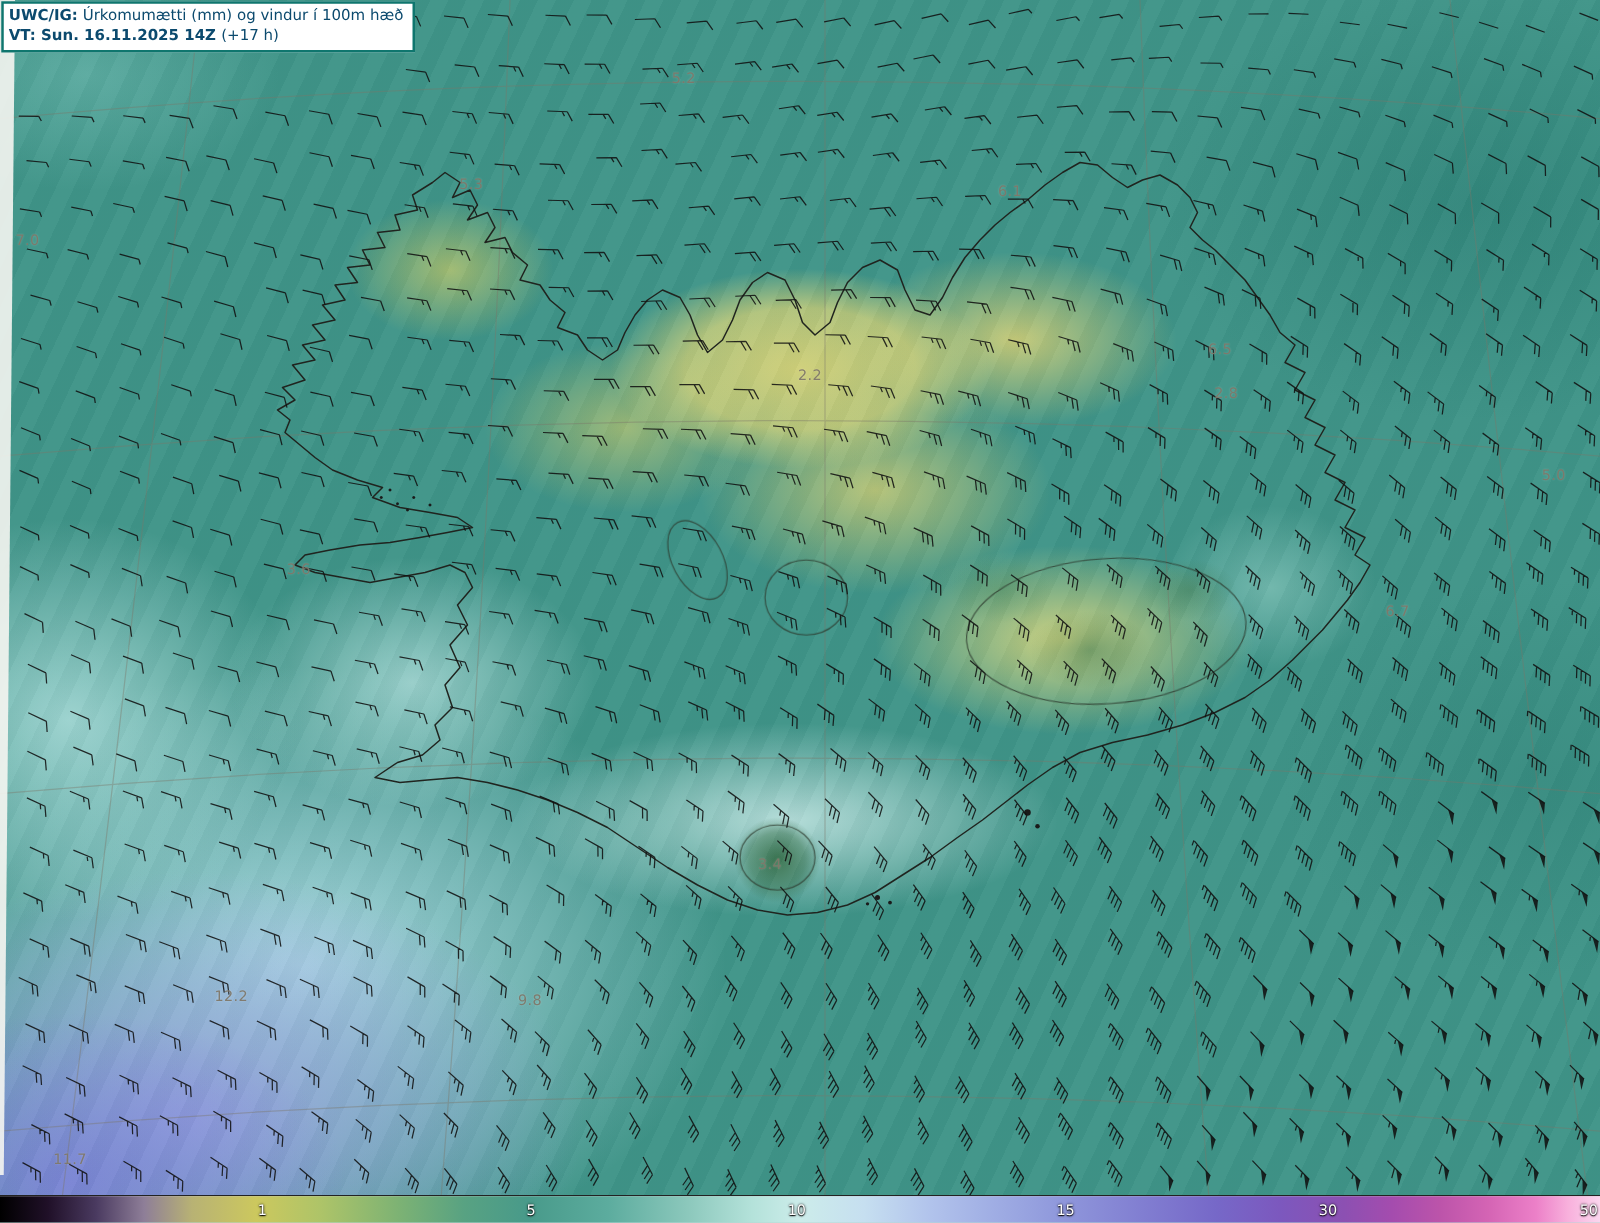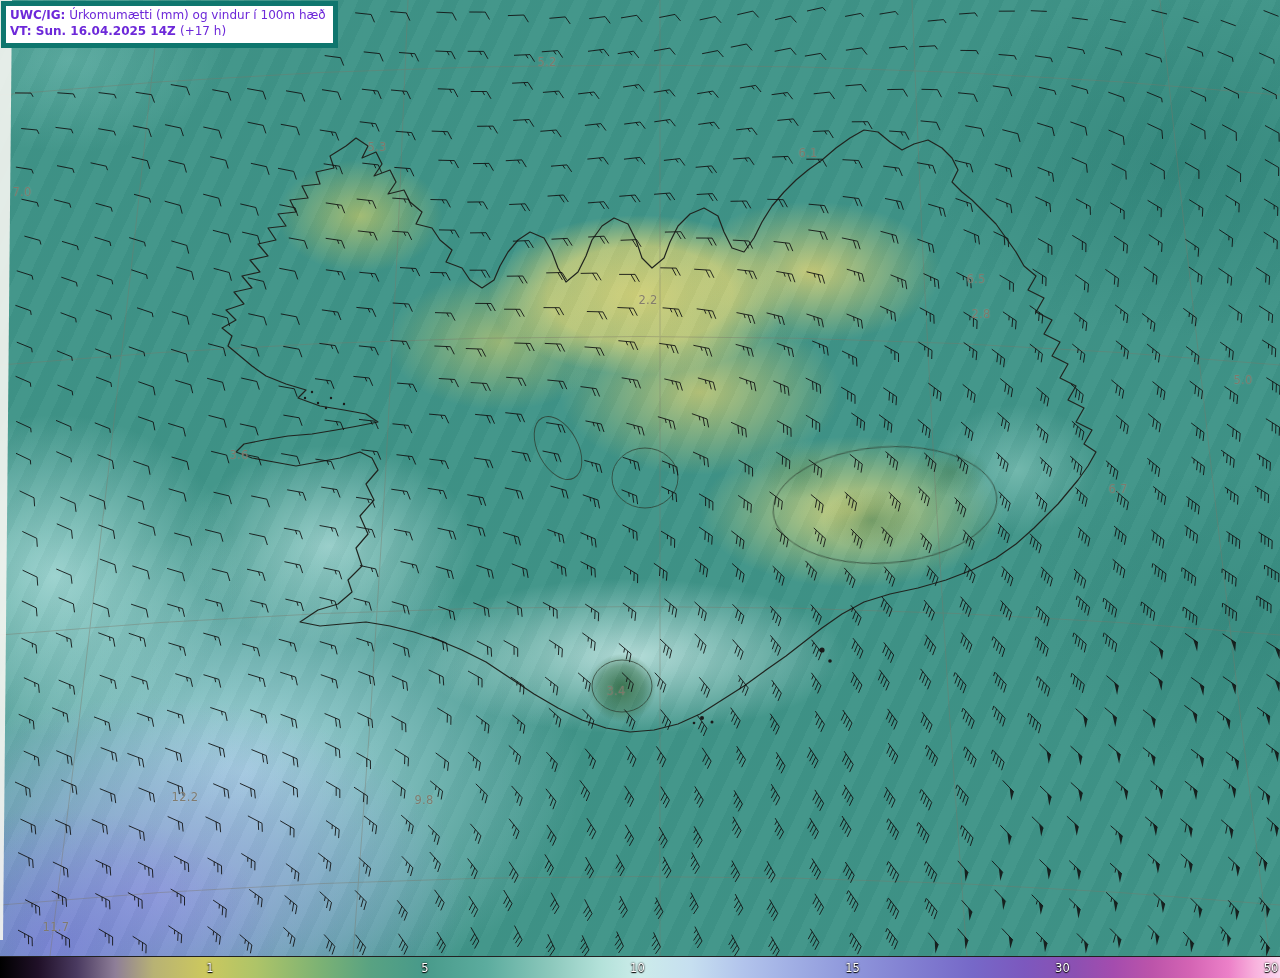--- a/index.html
+++ b/index.html
@@ -33,22 +33,22 @@
       radial-gradient(ellipse 202px 122px at 70px 60px, rgba(118,193,183,0.5) 0%, rgba(118,193,183,0) 76%),
       radial-gradient(ellipse 322px 222px at 1180px 162px, rgba(34,118,108,0.45) 0%, rgba(34,118,108,0) 79%),
       radial-gradient(ellipse 262px 202px at 1232px 622px, rgba(40,123,113,0.35) 0%, rgba(40,123,113,0) 79%);
   }
   svg.maplayer{position:absolute;left:0;top:0;width:1280px;height:956px;display:block}
 
   .labels{position:absolute;left:0;top:0;width:1280px;height:784px;pointer-events:none}
   .vlabel{position:absolute;transform:translate(-50%,-50%);font-size:11.5px;color:#80796b;letter-spacing:.3px;opacity:.95;text-shadow:0 0 2px rgba(255,255,255,.25);white-space:nowrap}
 
   
-  .titlebox{position:absolute;left:1px;top:1px;background:#fff;border:5px solid #0f766e;
-    padding:2px 7px 3px 4px;font-size:12px;line-height:1.32;color:#6d28d9;min-width:264px}
+  .titlebox{position:absolute;left:1px;top:1px;background:#fff;border:2px solid #0f766e;
+    padding:2px 7px 3px 4px;font-size:12px;line-height:1.32;color:#0c4a6e;min-width:264px}
   .titlebox .b{font-weight:bold}
 
   
   .colorbar{position:absolute;left:0;bottom:0;width:1280px;height:22px;border-top:1px solid #222}
   .colorbar-gradient{position:absolute;left:0;top:0;width:100%;height:100%}
   .colorbar-ticks{position:absolute;left:0;top:0;width:100%;height:100%}
   .cbtick{position:absolute;top:50%;transform:translate(-50%,-50%);font-size:11.5px;color:#fff;
     text-shadow:0 0 2px #000,0 1px 1px #000;white-space:nowrap}
 </style>
 </head>
@@ -138,21 +138,21 @@
     </div>
 
   <div class="titlebox">
     <div>
       <span class="b">UWC/IG:</span>
       <span>Úrkomumætti (mm) og vindur í 100m hæð</span>
     </div>
     <div>
       <span class="b">
         <span>VT:</span>
-        <span>Sun. 16.04.2025 14Z</span>
+        <span>Sun. 16.11.2025 14Z</span>
       </span>
       <span>(+17 h)</span>
     </div>
   </div>
 
   <div class="colorbar">
     <div class="colorbar-gradient" style="background: linear-gradient(90deg, rgb(0, 0, 0) 0%, rgb(32, 16, 40) 3%, rgb(74, 58, 96) 6%, rgb(142, 126, 152) 9%, rgb(184, 178, 116) 12%, rgb(204, 200, 94) 16%, rgb(174, 196, 104) 20%, rgb(124, 178, 116) 25%, rgb(88, 162, 130) 29%, rgb(72, 154, 138) 33%, rgb(92, 172, 158) 38%, rgb(140, 200, 188) 43%, rgb(180, 226, 218) 47%, rgb(204, 236, 234) 50%, rgb(198, 223, 240) 54%, rgb(178, 196, 236) 58%, rgb(160, 174, 228) 62%, rgb(144, 153, 220) 66%, rgb(130, 128, 210) 71%, rgb(118, 104, 200) 76%, rgb(124, 88, 190) 80%, rgb(140, 80, 178) 84%, rgb(164, 76, 174) 87%, rgb(188, 84, 170) 90%, rgb(212, 100, 180) 93%, rgb(236, 128, 200) 96%, rgb(248, 176, 220) 98%, rgb(251, 214, 238) 100%);"></div>
     <div class="colorbar-ticks">
         <span class="cbtick" style="left: 16.4%;">1</span>
         <span class="cbtick" style="left: 33.2%;">5</span>

